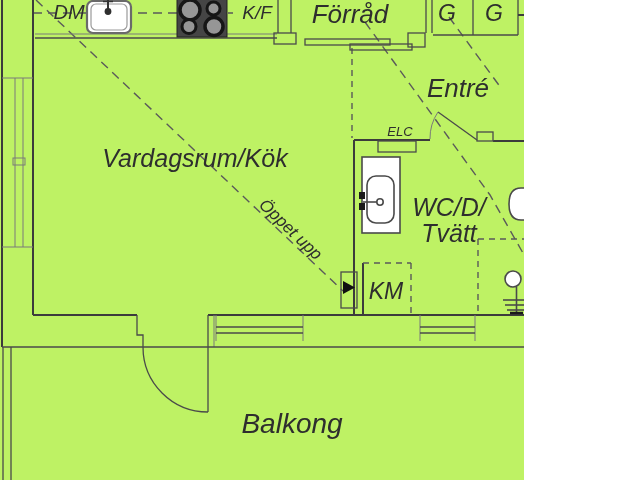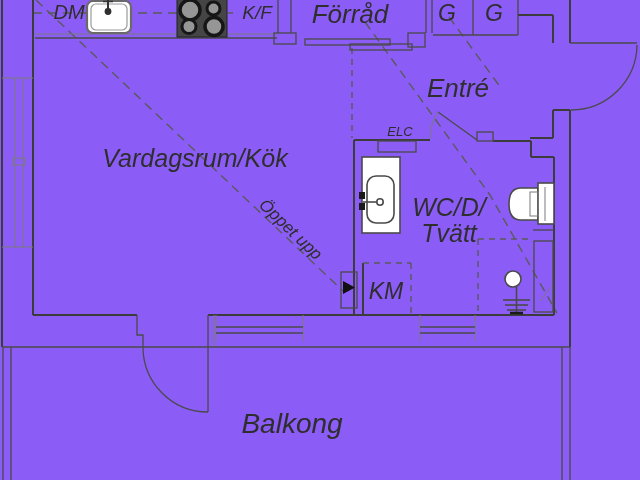--- a/index.html
+++ b/index.html
@@ -1,17 +1,17 @@
 <!DOCTYPE html>
 <html><head>
 <meta charset="utf-8">
 <style>
   html,body{margin:0;padding:0;background:#ffffff;}
   .canvas{
-    position:relative;width:640px;height:480px;background:#8b5cf6;overflow:hidden;
+    position:relative;width:524px;height:480px;background:#bef264;overflow:hidden;
     font-family:"Liberation Sans",sans-serif;
   }
   svg{display:block;}
   .wall{stroke:#3c3c3c;stroke-width:2;fill:none;}
   .thin{stroke:#4a4a4a;stroke-width:1.3;fill:none;}
   .hair{stroke:#7a7a7a;stroke-width:1;fill:none;}
   .fixture{stroke:#4a4a4a;stroke-width:1.6;fill:#ffffff;}
   .dash{stroke:#5a5a5a;stroke-width:1.4;fill:none;stroke-dasharray:9 6;}
   .dash2{stroke:#5a5a5a;stroke-width:1.4;fill:none;stroke-dasharray:6 5;}
   .lbl{fill:#2e2e2e;font-style:italic;text-anchor:middle;}

